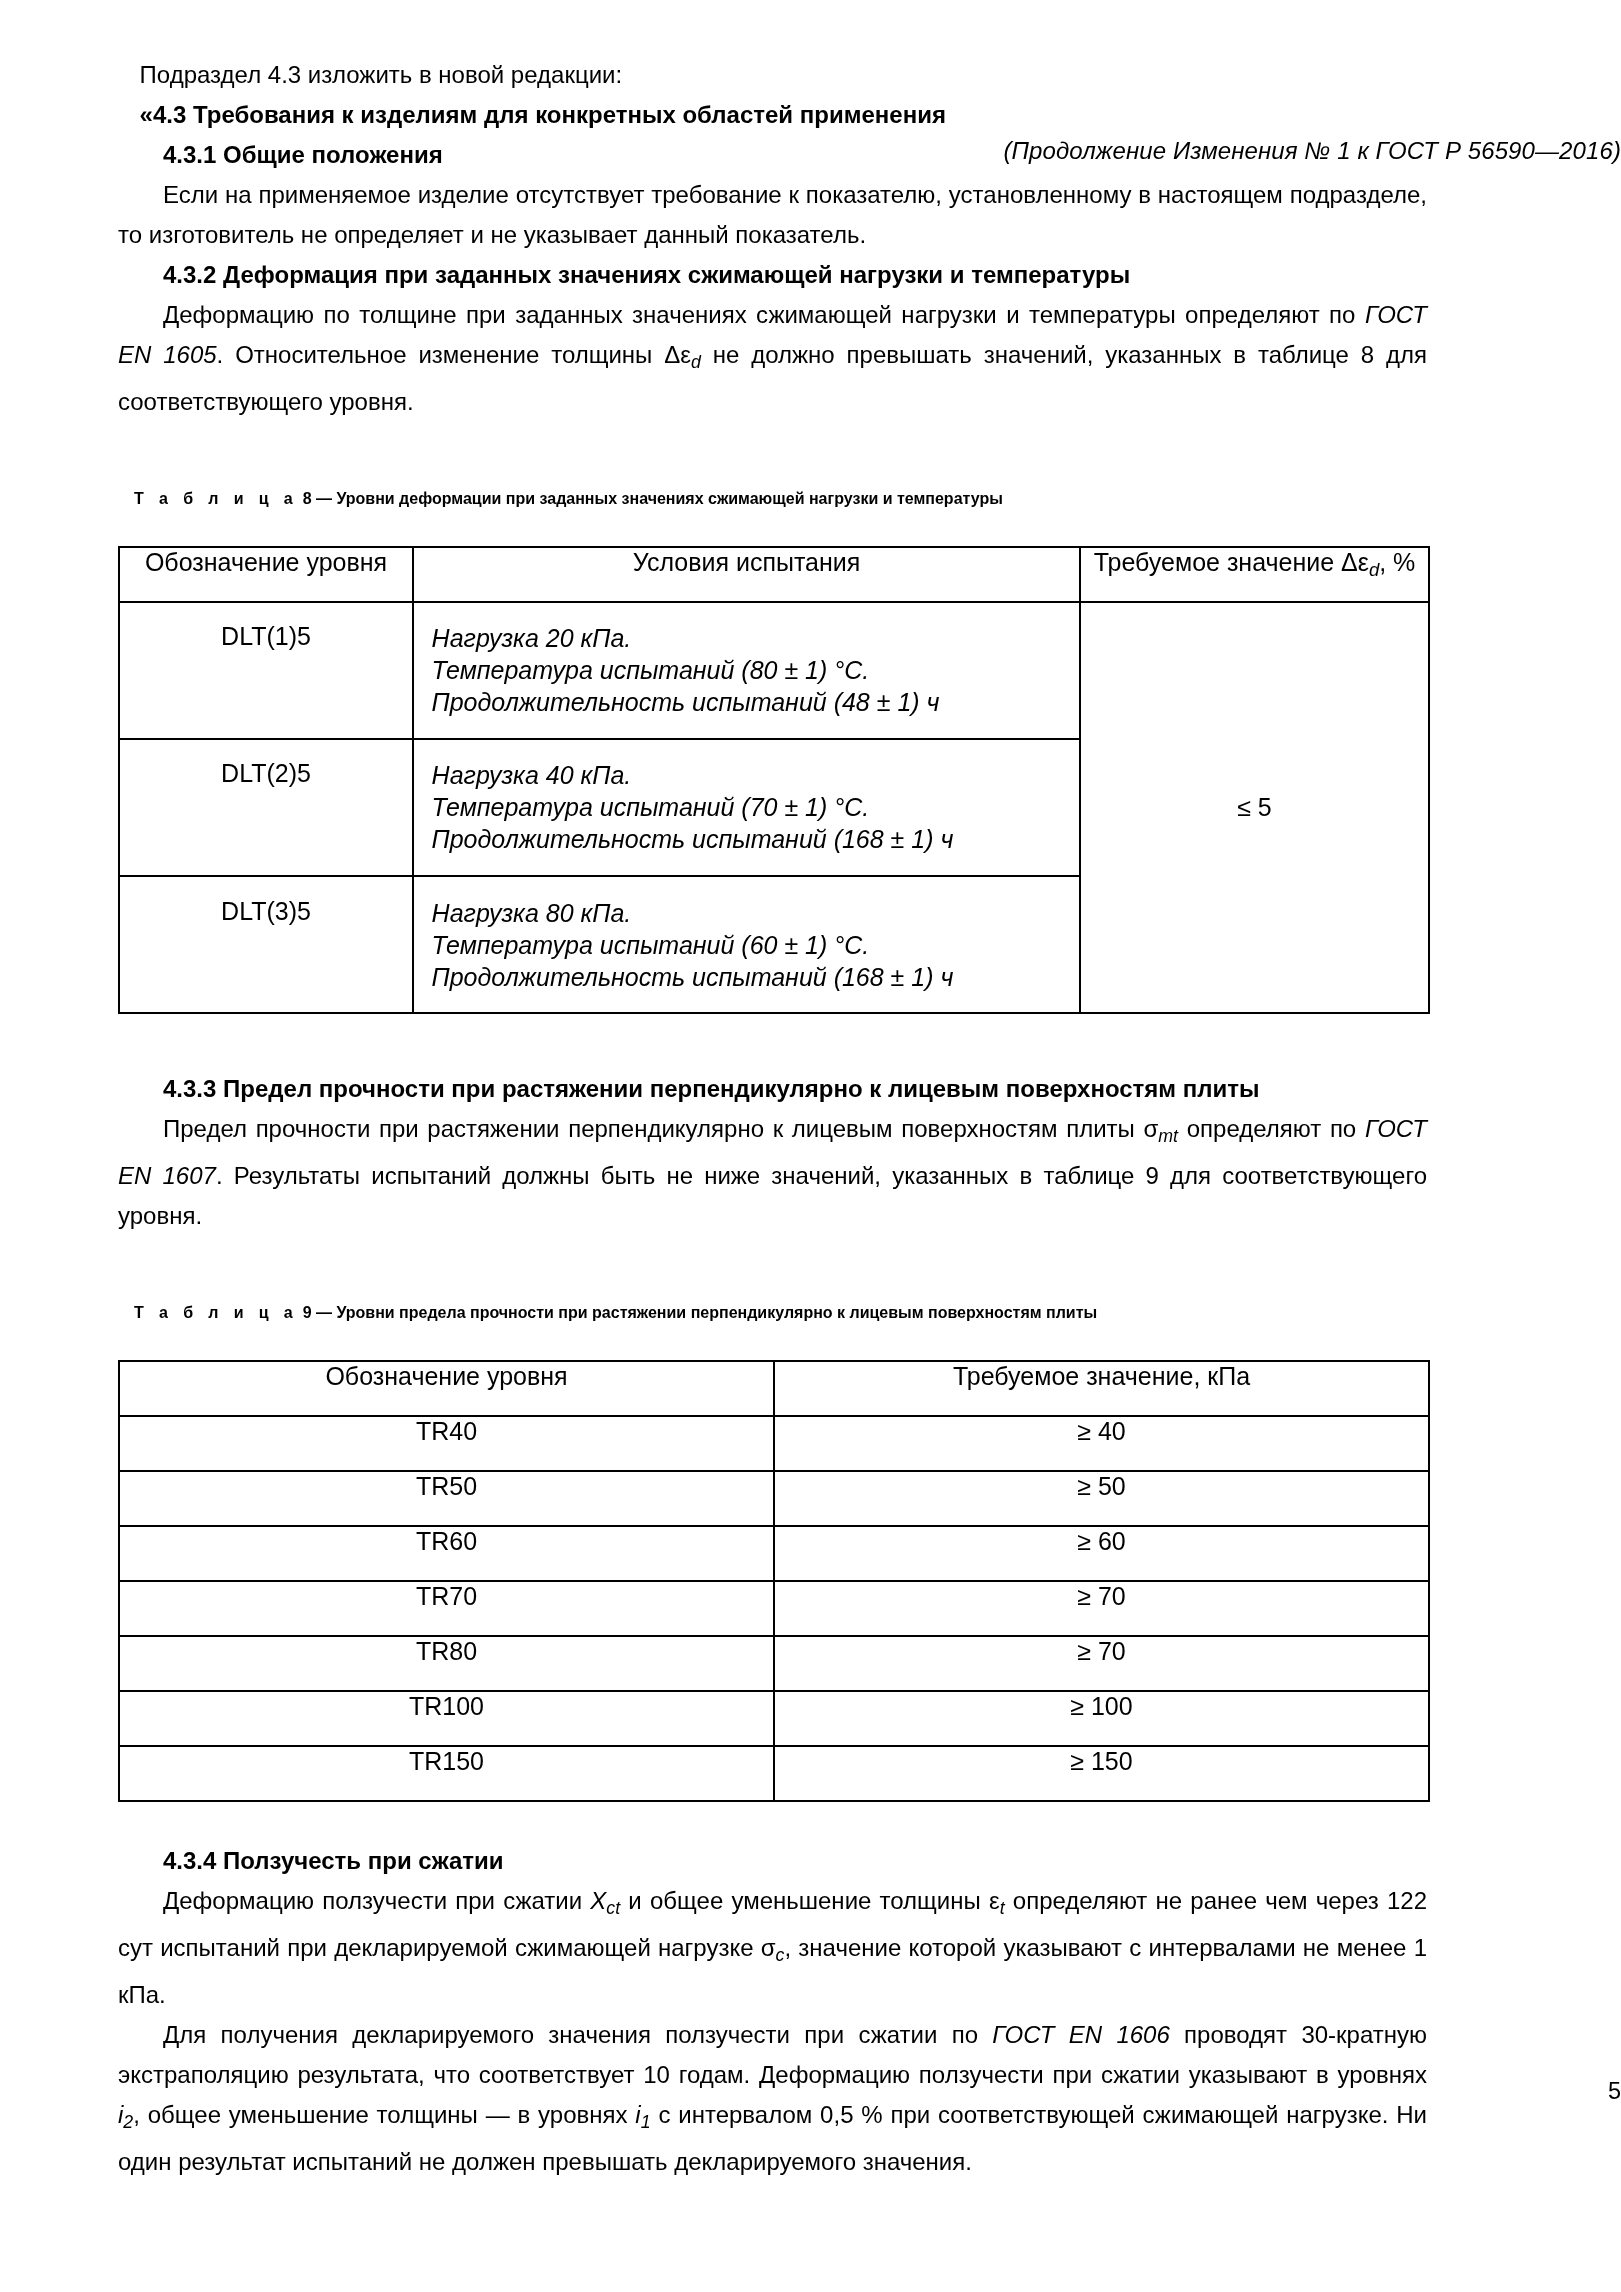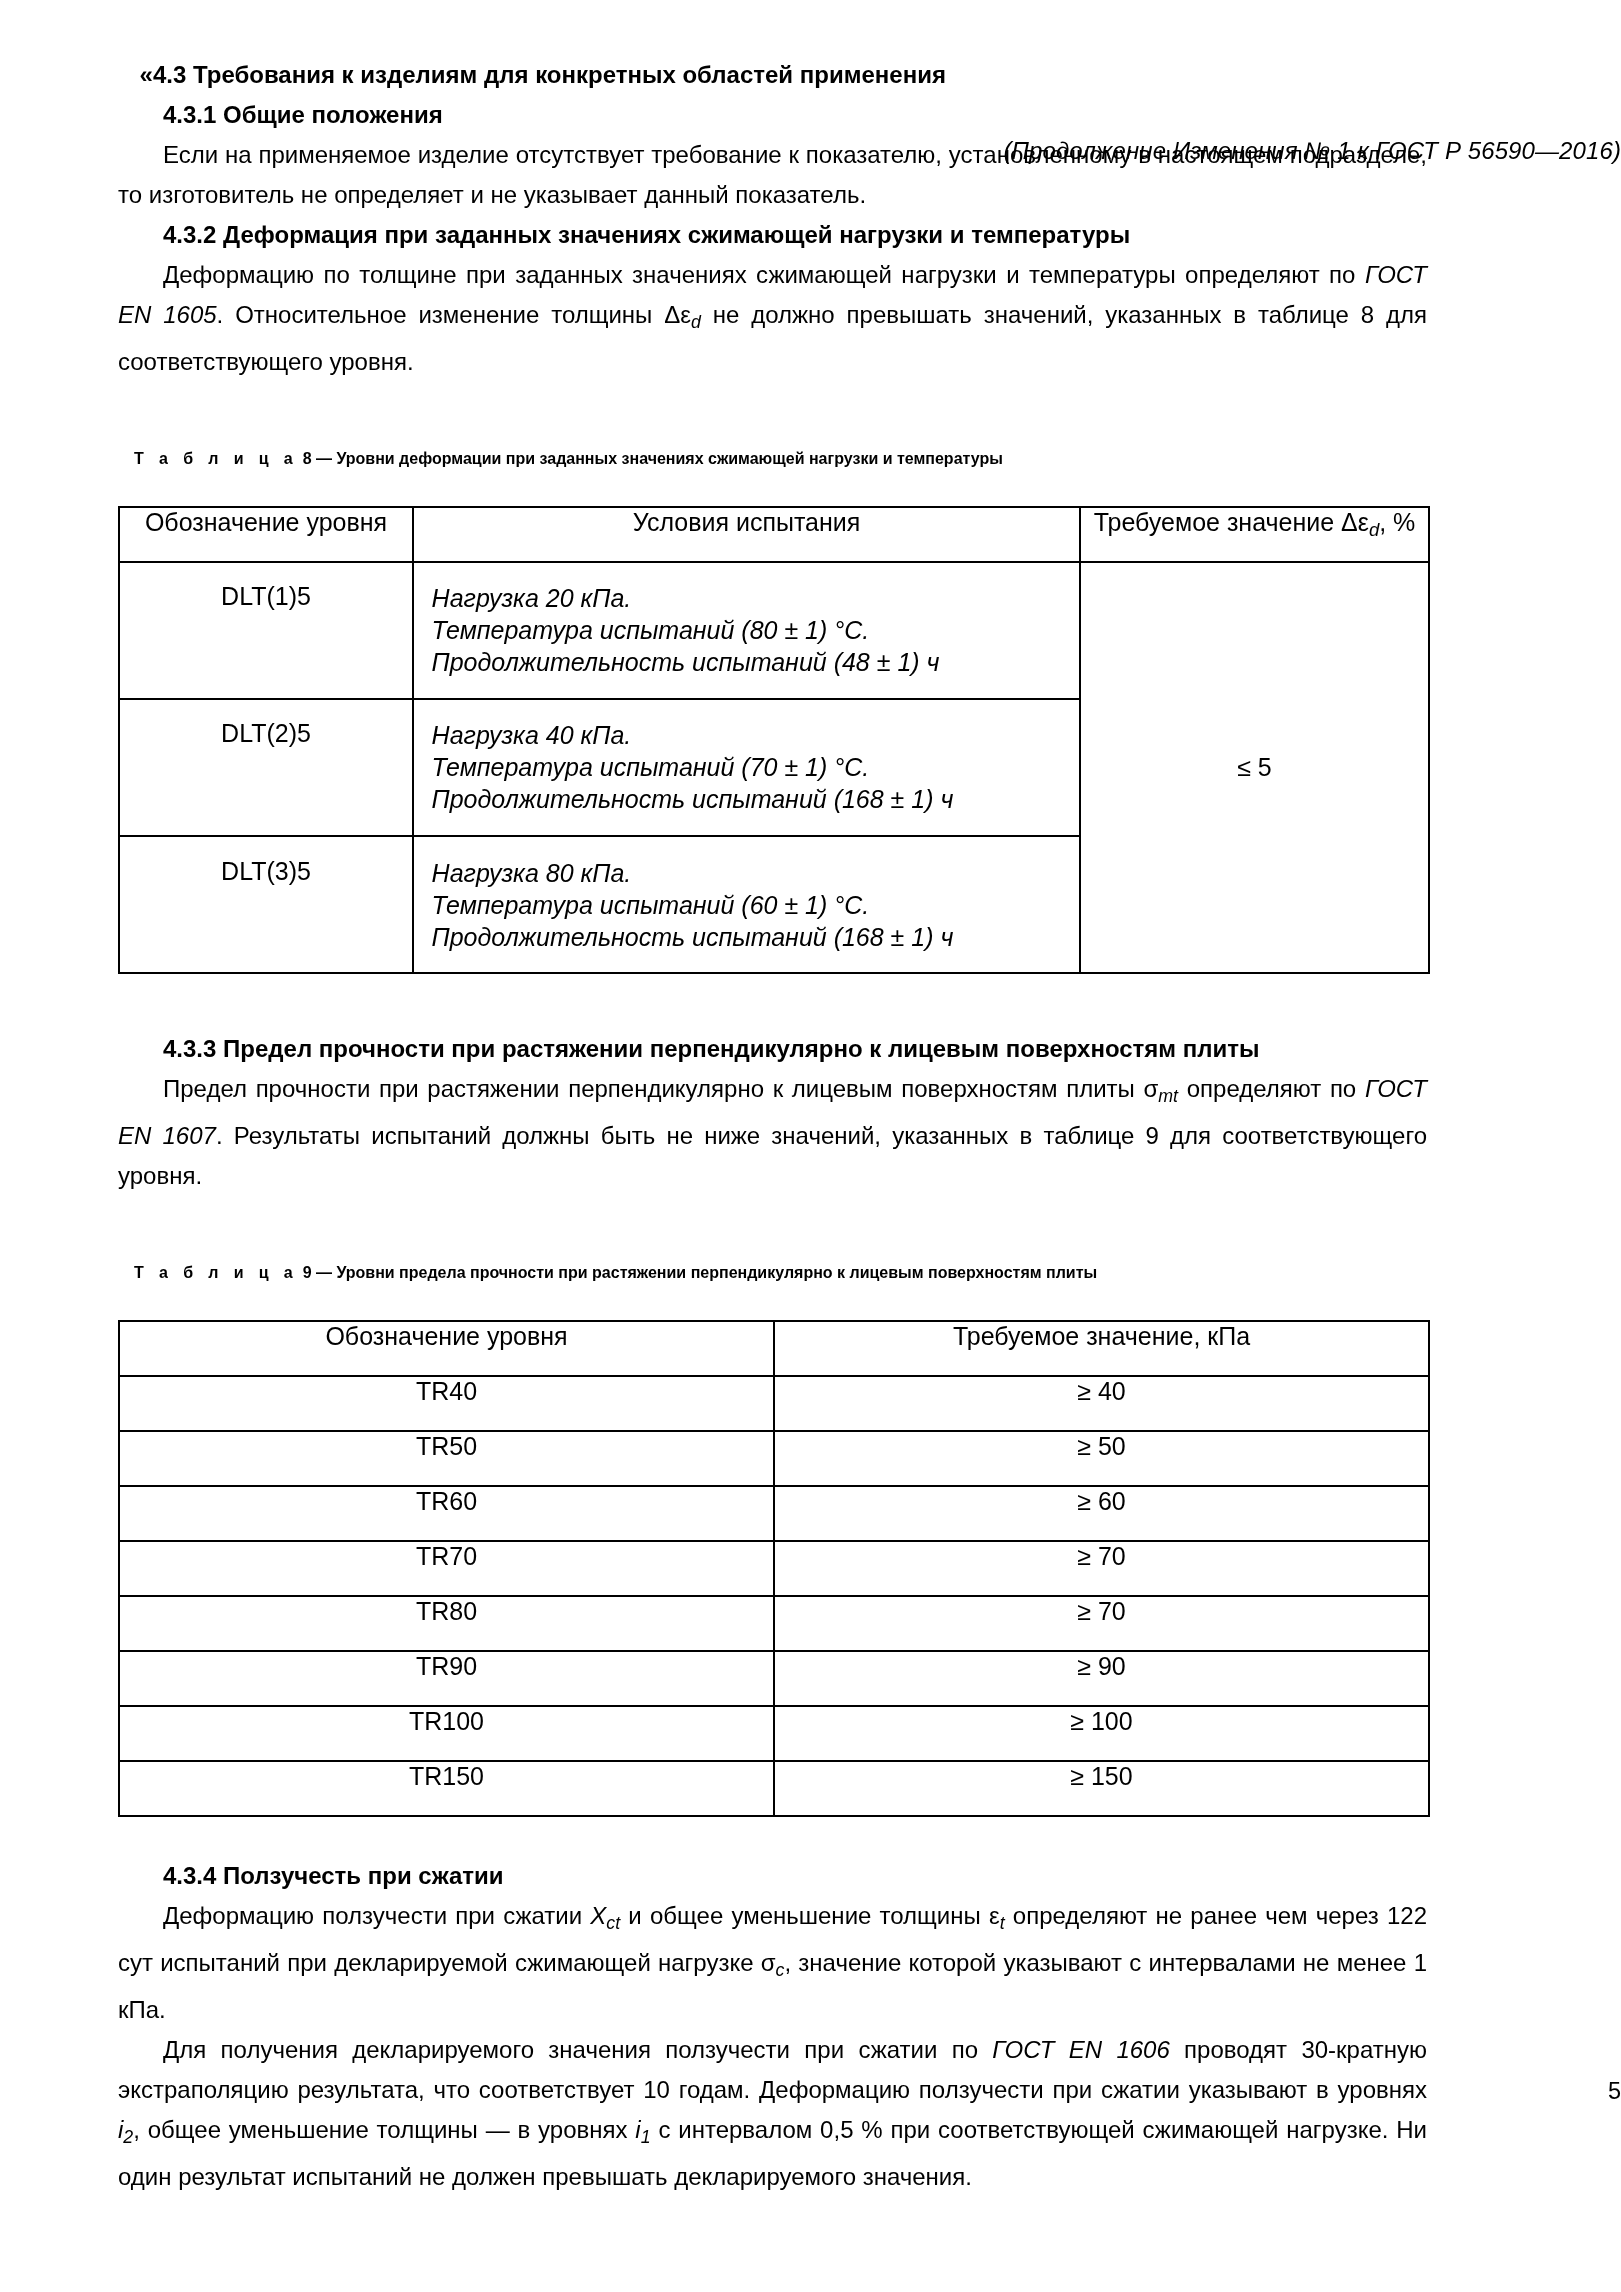--- a/index.html
+++ b/index.html
@@ -160,20 +160,21 @@
 <body>
 
 <div class="page">
 
   <div class="running-header">(Продолжение Изменения № 1 к ГОСТ Р 56590—2016)</div>
 
   <div class="content">
 
     <div class="sp-56"></div>
 
+    <p class="lead-line">Подраздел 4.3 изложить в новой редакции:</p>
 
     <p class="heading quoted">«4.3 Требования к изделиям для конкретных областей применения</p>
 
     <p class="heading">4.3.1 Общие положения</p>
 
     <p class="para indent">Если на применяемое изделие отсутствует требование к показателю, установленному в настоя­щем подразделе, то изготовитель не определяет и не указывает данный показатель.</p>
 
     <p class="heading"><span>4.3.2 Деформация при заданных значениях сжимающей нагрузки и температуры</span></p>
 
     <p class="para indent"><span>Деформацию по толщине при заданных значениях сжимающей нагрузки и температуры определя­ют по </span><span class="ital">ГОСТ EN 1605</span><span>. Относительное изменение толщины </span><span class="sym"><span>Δε</span><span class="sub">d</span></span><span> не должно превышать значений, указан­ных в таблице 8 для соответствующего уровня.</span></p>
@@ -264,24 +265,20 @@
         </tr>
         <tr>
           <td>TR70</td>
           <td>≥ 70</td>
         </tr>
         <tr>
           <td>TR80</td>
           <td>≥ 70</td>
         </tr>
         <tr>
-          <td>TR90</td>
-          <td>≥ 90</td>
-        </tr>
-        <tr>
           <td>TR100</td>
           <td>≥ 100</td>
         </tr>
         <tr>
           <td>TR150</td>
           <td>≥ 150</td>
         </tr>
       </tbody>
     </table>
 

